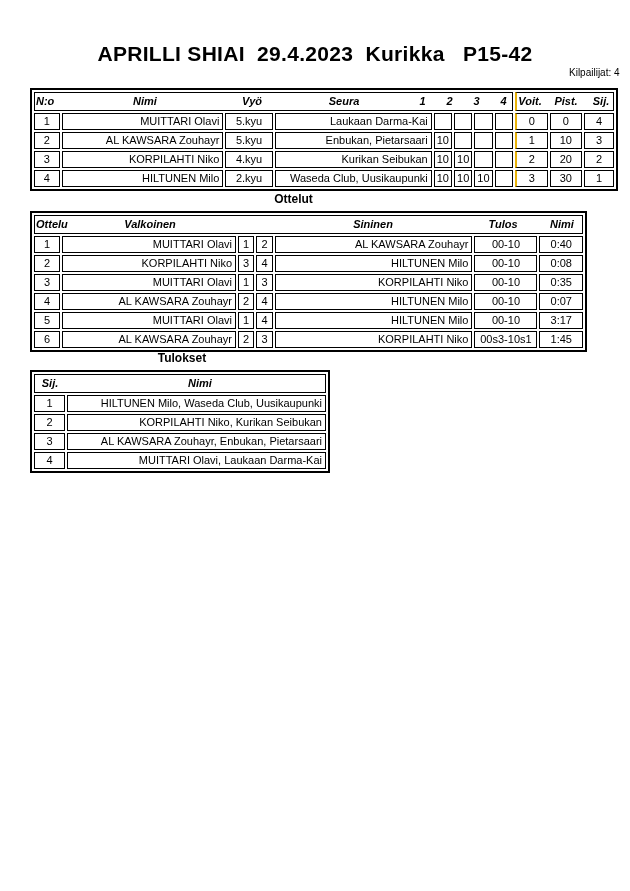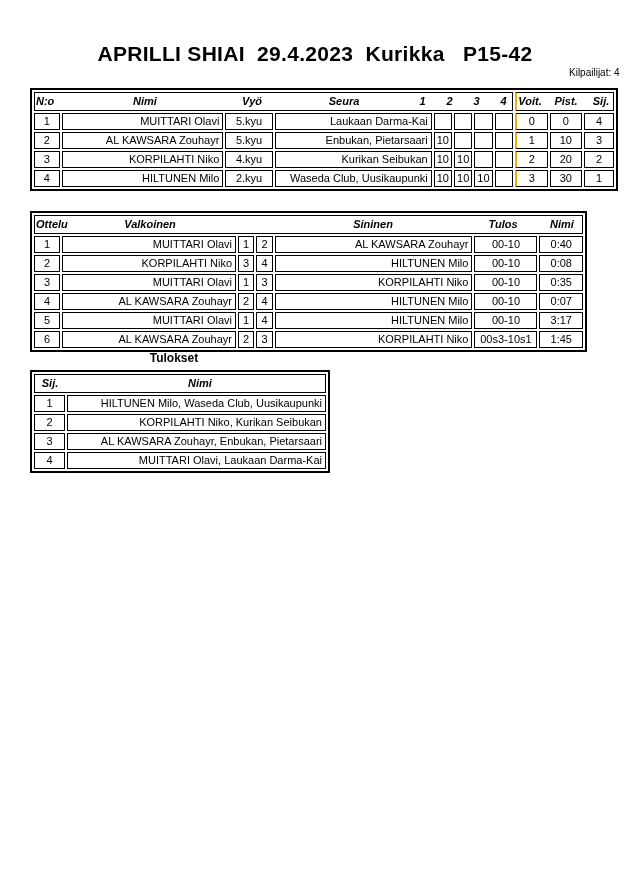--- a/index.html
+++ b/index.html
@@ -4,21 +4,21 @@
 <style>
   html,body{margin:0;padding:0;background:#fff;}
   .page{position:relative;width:630px;height:859px;background:#ffffff;
         font-family:"Liberation Sans", sans-serif;color:#000;overflow:hidden;border-radius:24px;}
   .title{position:absolute;top:42px;left:0;width:630px;text-align:center;
          font-weight:bold;font-size:21px;white-space:pre;letter-spacing:0.3px;}
   .count{position:absolute;top:67px;left:569px;font-size:10px;}
   .sec{position:absolute;font-weight:bold;font-size:12px;text-align:center;}
   #sec-kilpailijat{top:70px;left:30px;width:434px;margin-top:31px;}
   #sec-ottelut{top:192px;left:30px;width:527px;}
-  #sec-tulokset{top:351px;left:30px;width:288px;}
+  #sec-tulokset{top:351px;left:38px;width:288px;}
 
   table.tbl{position:absolute;border-collapse:separate;border-spacing:2px;
             border:2px solid #000;table-layout:fixed;font-size:11px;background:#fff;}
   #t1{top:88px;left:30px;}
   #t2{top:211px;left:30px;}
   #t3{top:370px;left:30px;}
   td{border:1px solid #000;height:15px;line-height:15px;padding:0 3px;
      box-sizing:border-box;white-space:nowrap;overflow:visible;}
   td.c{text-align:center;padding:0 1px;}
   td.l{text-align:right;}
@@ -126,20 +126,21 @@
       <td class="c">10</td>
       <td class="c">10</td>
       <td class="c"></td>
       <td class="c thick">3</td>
       <td class="c">30</td>
       <td class="c">1</td>
     </tr>
   </tbody>
     </table>
 
+  <div class="sec" id="sec-ottelut">Ottelut</div>
 
   <table class="tbl" id="t2">
     <colgroup>
       <col style="width:24px">
         <col style="width:160px">
         <col style="width:15px">
         <col style="width:15px">
       <col style="width:182px">
         <col style="width:58px">
         <col style="width:40px">

